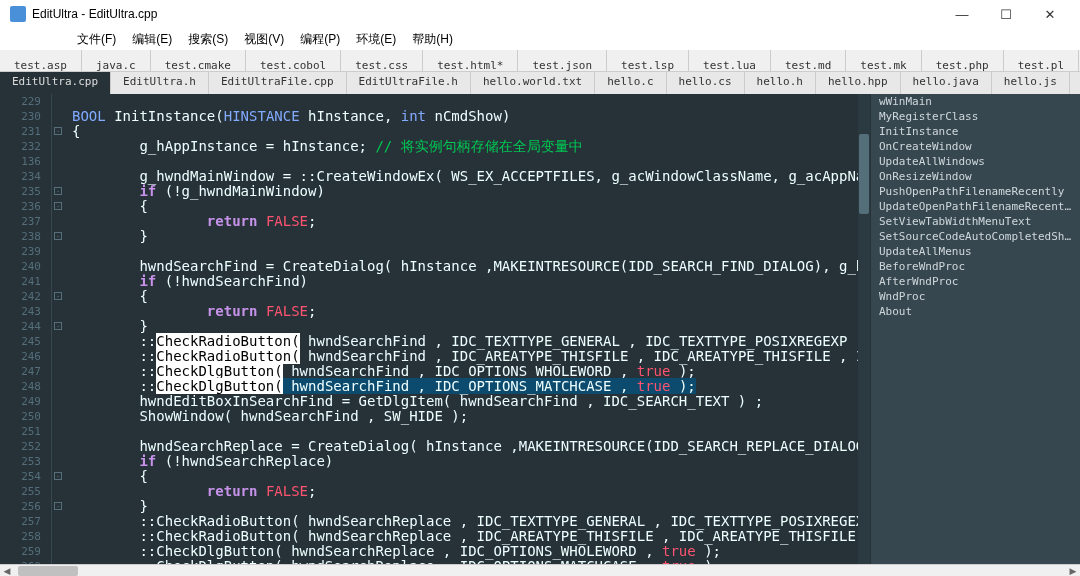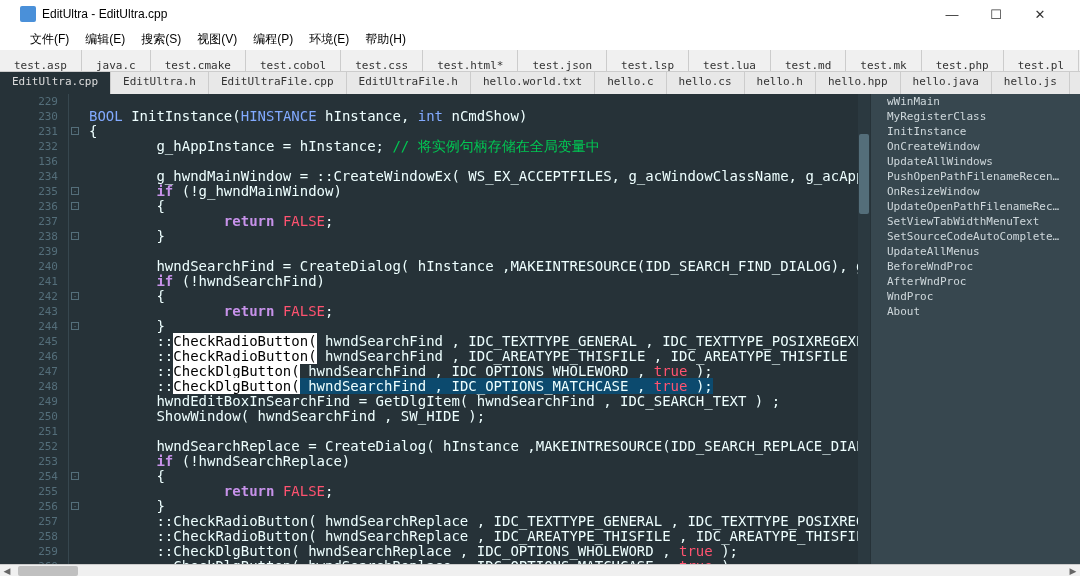--- a/index.html
+++ b/index.html
@@ -1,43 +1,43 @@
 <!DOCTYPE html>
 <html><head>
 <meta charset="utf-8">
 <style>
 * { margin: 0; padding: 0; box-sizing: border-box; }
 body { font-family: "Segoe UI", Arial, sans-serif; font-size: 12px; background: #fff; overflow: hidden; width: 1080px; height: 576px; }
-.titlebar { height: 28px; display: flex; align-items: center; padding: 0 20px; background: #fff; }
+.titlebar { height: 28px; display: flex; align-items: center; padding: 0 10px; background: #fff; }
 .titlebar .icon { width: 16px; height: 16px; margin-right: 6px; background: #4a90d9; border-radius: 2px; }
 .titlebar .title { flex: 1; color: #000; font-size: 12px; }
 .titlebar .controls { display: flex; gap: 4px; }
 .titlebar .btn { width: 40px; height: 24px; display: flex; align-items: center; justify-content: center; cursor: pointer; color: #333; font-size: 13px; }
-.menubar { height: 22px; display: flex; padding: 0 22px; font-size: 12px; align-items: center; }
+.menubar { height: 22px; display: flex; padding: 0 22px; font-size: 12px; align-items: center; margin-left: 47px; }
 .menubar .item { padding: 2px 8px; cursor: pointer; }
 .tabrow { height: 22px; display: flex; border-bottom: 1px solid #ccc; overflow: hidden; font-family: Consolas, monospace; font-size: 11px; }
 .tabrow .tab { padding: 9px 14px; white-space: nowrap; border-right: 1px solid #ccc; cursor: pointer; color: #333; background: #f0f0f0; }
 .filetabs { height: 22px; display: flex; overflow: hidden; font-family: Consolas, monospace; font-size: 11px; background: #e8e8e8; }
 .filetabs .tab { padding: 3px 12px; white-space: nowrap; cursor: pointer; color: #333; border-right: 1px solid #ccc; }
 .filetabs .tab.active { background: #263238; color: #ddd; }
 .editor-area { display: flex; height: calc(576px - 28px - 22px - 22px - 22px - 12px); }
 .editor { flex: 1; display: flex; background: #263238; overflow: hidden; position: relative; }
-.gutter { width: 52px; background: #263238; color: #546e7a; font-family: Consolas, monospace; font-size: 11px; text-align: right; padding-right: 10px; line-height: 15px; border-right: 1px solid #37474f; margin-left: 17px; }
+.gutter { width: 52px; background: #263238; color: #546e7a; font-family: Consolas, monospace; font-size: 11px; text-align: right; padding-right: 10px; line-height: 15px; border-right: 1px solid #37474f; }
 .fold { width: 14px; background: #263238; position: relative; }
 .fold .marker { position: absolute; width: 8px; height: 8px; border: 1px solid #546e7a; left: 2px; font-size: 8px; line-height: 6px; text-align: center; color: #546e7a; }
 .code { flex: 1; font-family: Consolas, monospace; font-size: 14px; line-height: 15px; color: #eeffff; white-space: pre; overflow: hidden; }
 .code .line { height: 15px; padding-left: 6px; }
 .code .k { color: #c792ea; font-weight: bold; }
 .code .t { color: #82aaff; }
 .code .c { color: #00c853; }
 .code .b { color: #ff5370; }
 .code .hl { background: #fff; color: #000; }
 .code .sel { background: #0c4a6e; }
 .sidebar { width: 210px; background: #37474f; color: #cfd8dc; font-family: Consolas, monospace; font-size: 11px; overflow: hidden; border-left: 1px solid #263238; }
-.sidebar .item { padding: 1px 16px; cursor: pointer; white-space: nowrap; overflow: hidden; text-overflow: ellipsis; }
+.sidebar .item { padding: 1px 8px; cursor: pointer; white-space: nowrap; overflow: hidden; text-overflow: ellipsis; }
 .scrollbar-hz { height: 12px; background: #f0f0f0; border-top: 1px solid #ccc; display: flex; align-items: center; }
 .scrollbar-hz .thumb { height: 10px; width: 60px; background: #c0c0c0; margin-left: 4px; border-radius: 2px; }
 .scrollbar-hz .arrow { width: 14px; height: 12px; display: flex; align-items: center; justify-content: center; color: #666; font-size: 9px; }
 .scrollbar-vt { position: absolute; right: 0; top: 0; bottom: 0; width: 12px; background: #2b3940; }
 .scrollbar-vt .thumb { width: 10px; height: 80px; background: #546e7a; margin: 40px 1px; border-radius: 2px; }
 </style>
 </head>
 <body>
 
 <div class="titlebar">
@@ -141,22 +141,22 @@
     <div class="scrollbar-vt">
         <div class="thumb"></div>
       </div>
   </div>
   <div class="sidebar" id="sidebar">
       <div class="item">wWinMain</div>
       <div class="item">MyRegisterClass</div>
       <div class="item">InitInstance</div>
       <div class="item">OnCreateWindow</div>
       <div class="item">UpdateAllWindows</div>
+      <div class="item">OnResizeWindow</div>
       <div class="item">PushOpenPathFilenameRecently</div>
-      <div class="item">OnResizeWindow</div>
       <div class="item">UpdateOpenPathFilenameRecently</div>
       <div class="item">SetViewTabWidthMenuText</div>
       <div class="item">SetSourceCodeAutoCompletedShowAft</div>
       <div class="item">UpdateAllMenus</div>
       <div class="item">BeforeWndProc</div>
       <div class="item">AfterWndProc</div>
       <div class="item">WndProc</div>
       <div class="item">About</div>
     </div>
 </div>

